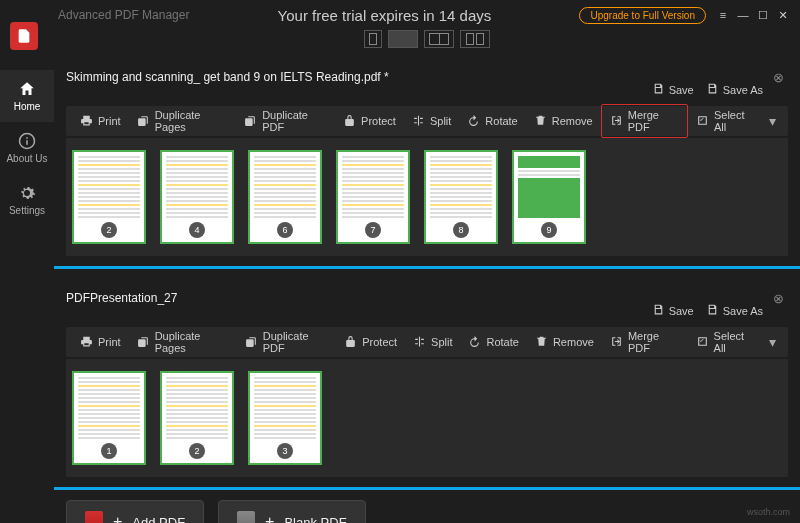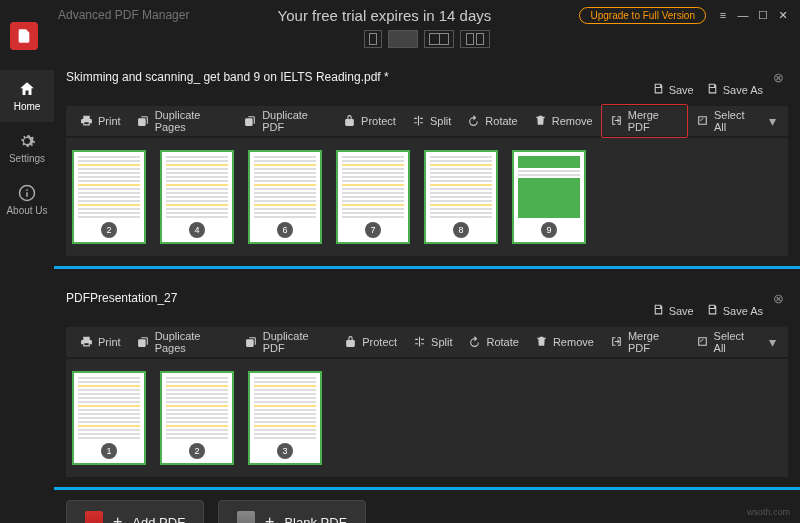--- a/index.html
+++ b/index.html
@@ -71,30 +71,30 @@
 
 <div class="leftbar">
   <div class="nav-item active">
     <svg viewBox="0 0 24 24">
         <path d="M12 3l9 8h-3v9h-4v-6h-4v6H6v-9H3z"></path>
       </svg>
     <span>Home</span>
   </div>
   <div class="nav-item">
     <svg viewBox="0 0 24 24">
-        <path d="M12 8a4 4 0 100 8 4 4 0 000-8zm9 4l2 1-1 2-2-1a9 9 0 01-1 2l1 2-2 1-1-2a9 9 0 01-2 1l-1 2h-2l-1-2a9 9 0 01-2-1l-2 1-1-2 1-2a9 9 0 01-1-2l-2-1 1-2 2 1a9 9 0 011-2l-1-2 2-1 1 2a9 9 0 012-1l1-2h2l1 2a9 9 0 012 1l2-1 1 2-1 2a9 9 0 011 2z"></path>
-      </svg>
-    <span>Settings</span>
-  </div>
-  <div class="nav-item">
-    <svg viewBox="0 0 24 24">
         <circle cx="12" cy="12" r="10" fill="none" stroke="currentColor" stroke-width="2"></circle>
         <path d="M12 7h0v2h0zm0 4h0v6h0z" stroke="currentColor" stroke-width="2"></path>
       </svg>
     <span>About Us</span>
+  </div>
+  <div class="nav-item">
+    <svg viewBox="0 0 24 24">
+        <path d="M12 8a4 4 0 100 8 4 4 0 000-8zm9 4l2 1-1 2-2-1a9 9 0 01-1 2l1 2-2 1-1-2a9 9 0 01-2 1l-1 2h-2l-1-2a9 9 0 01-2-1l-2 1-1-2 1-2a9 9 0 01-1-2l-2-1 1-2 2 1a9 9 0 011-2l-1-2 2-1 1 2a9 9 0 012-1l1-2h2l1 2a9 9 0 012 1l2-1 1 2-1 2a9 9 0 011 2z"></path>
+      </svg>
+    <span>Settings</span>
   </div>
 </div>
 
 <div class="main">
   <div class="view-switcher">
     <div class="vs-btn single">
         <div style="width:8px;height:12px;border:1px solid #888"></div>
       </div>
     <div class="vs-btn grid active">
         <span></span>

